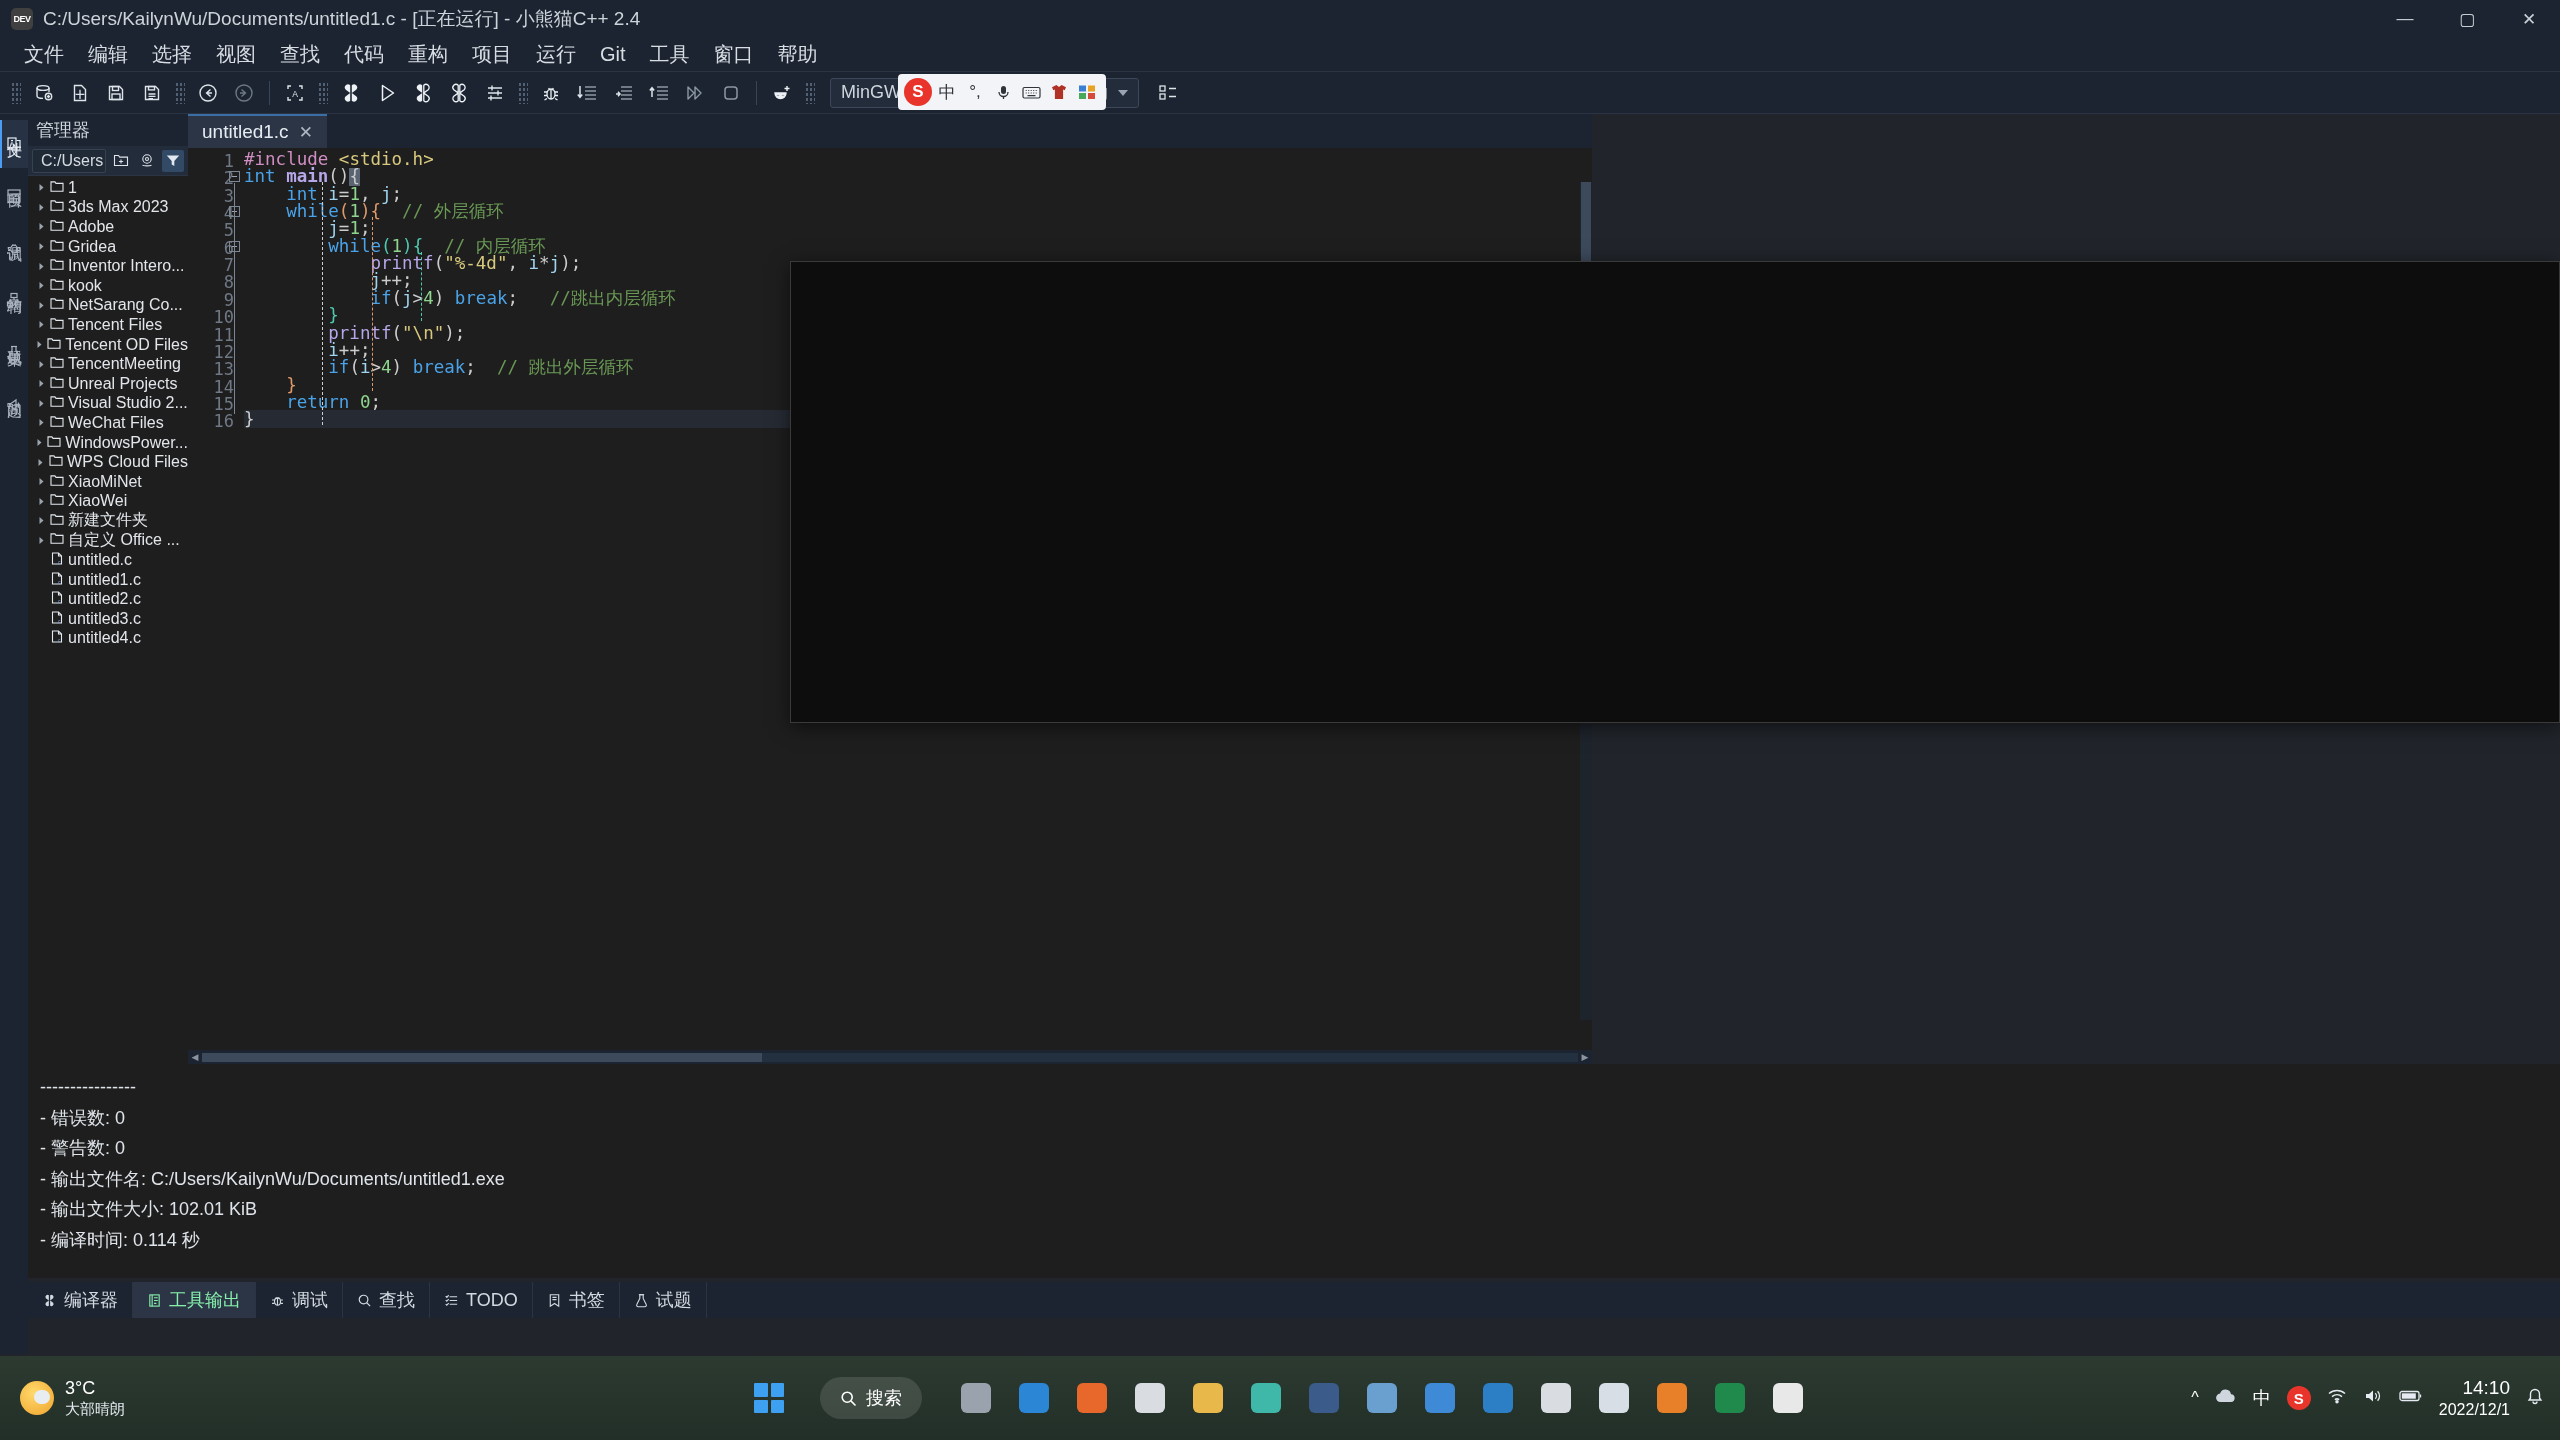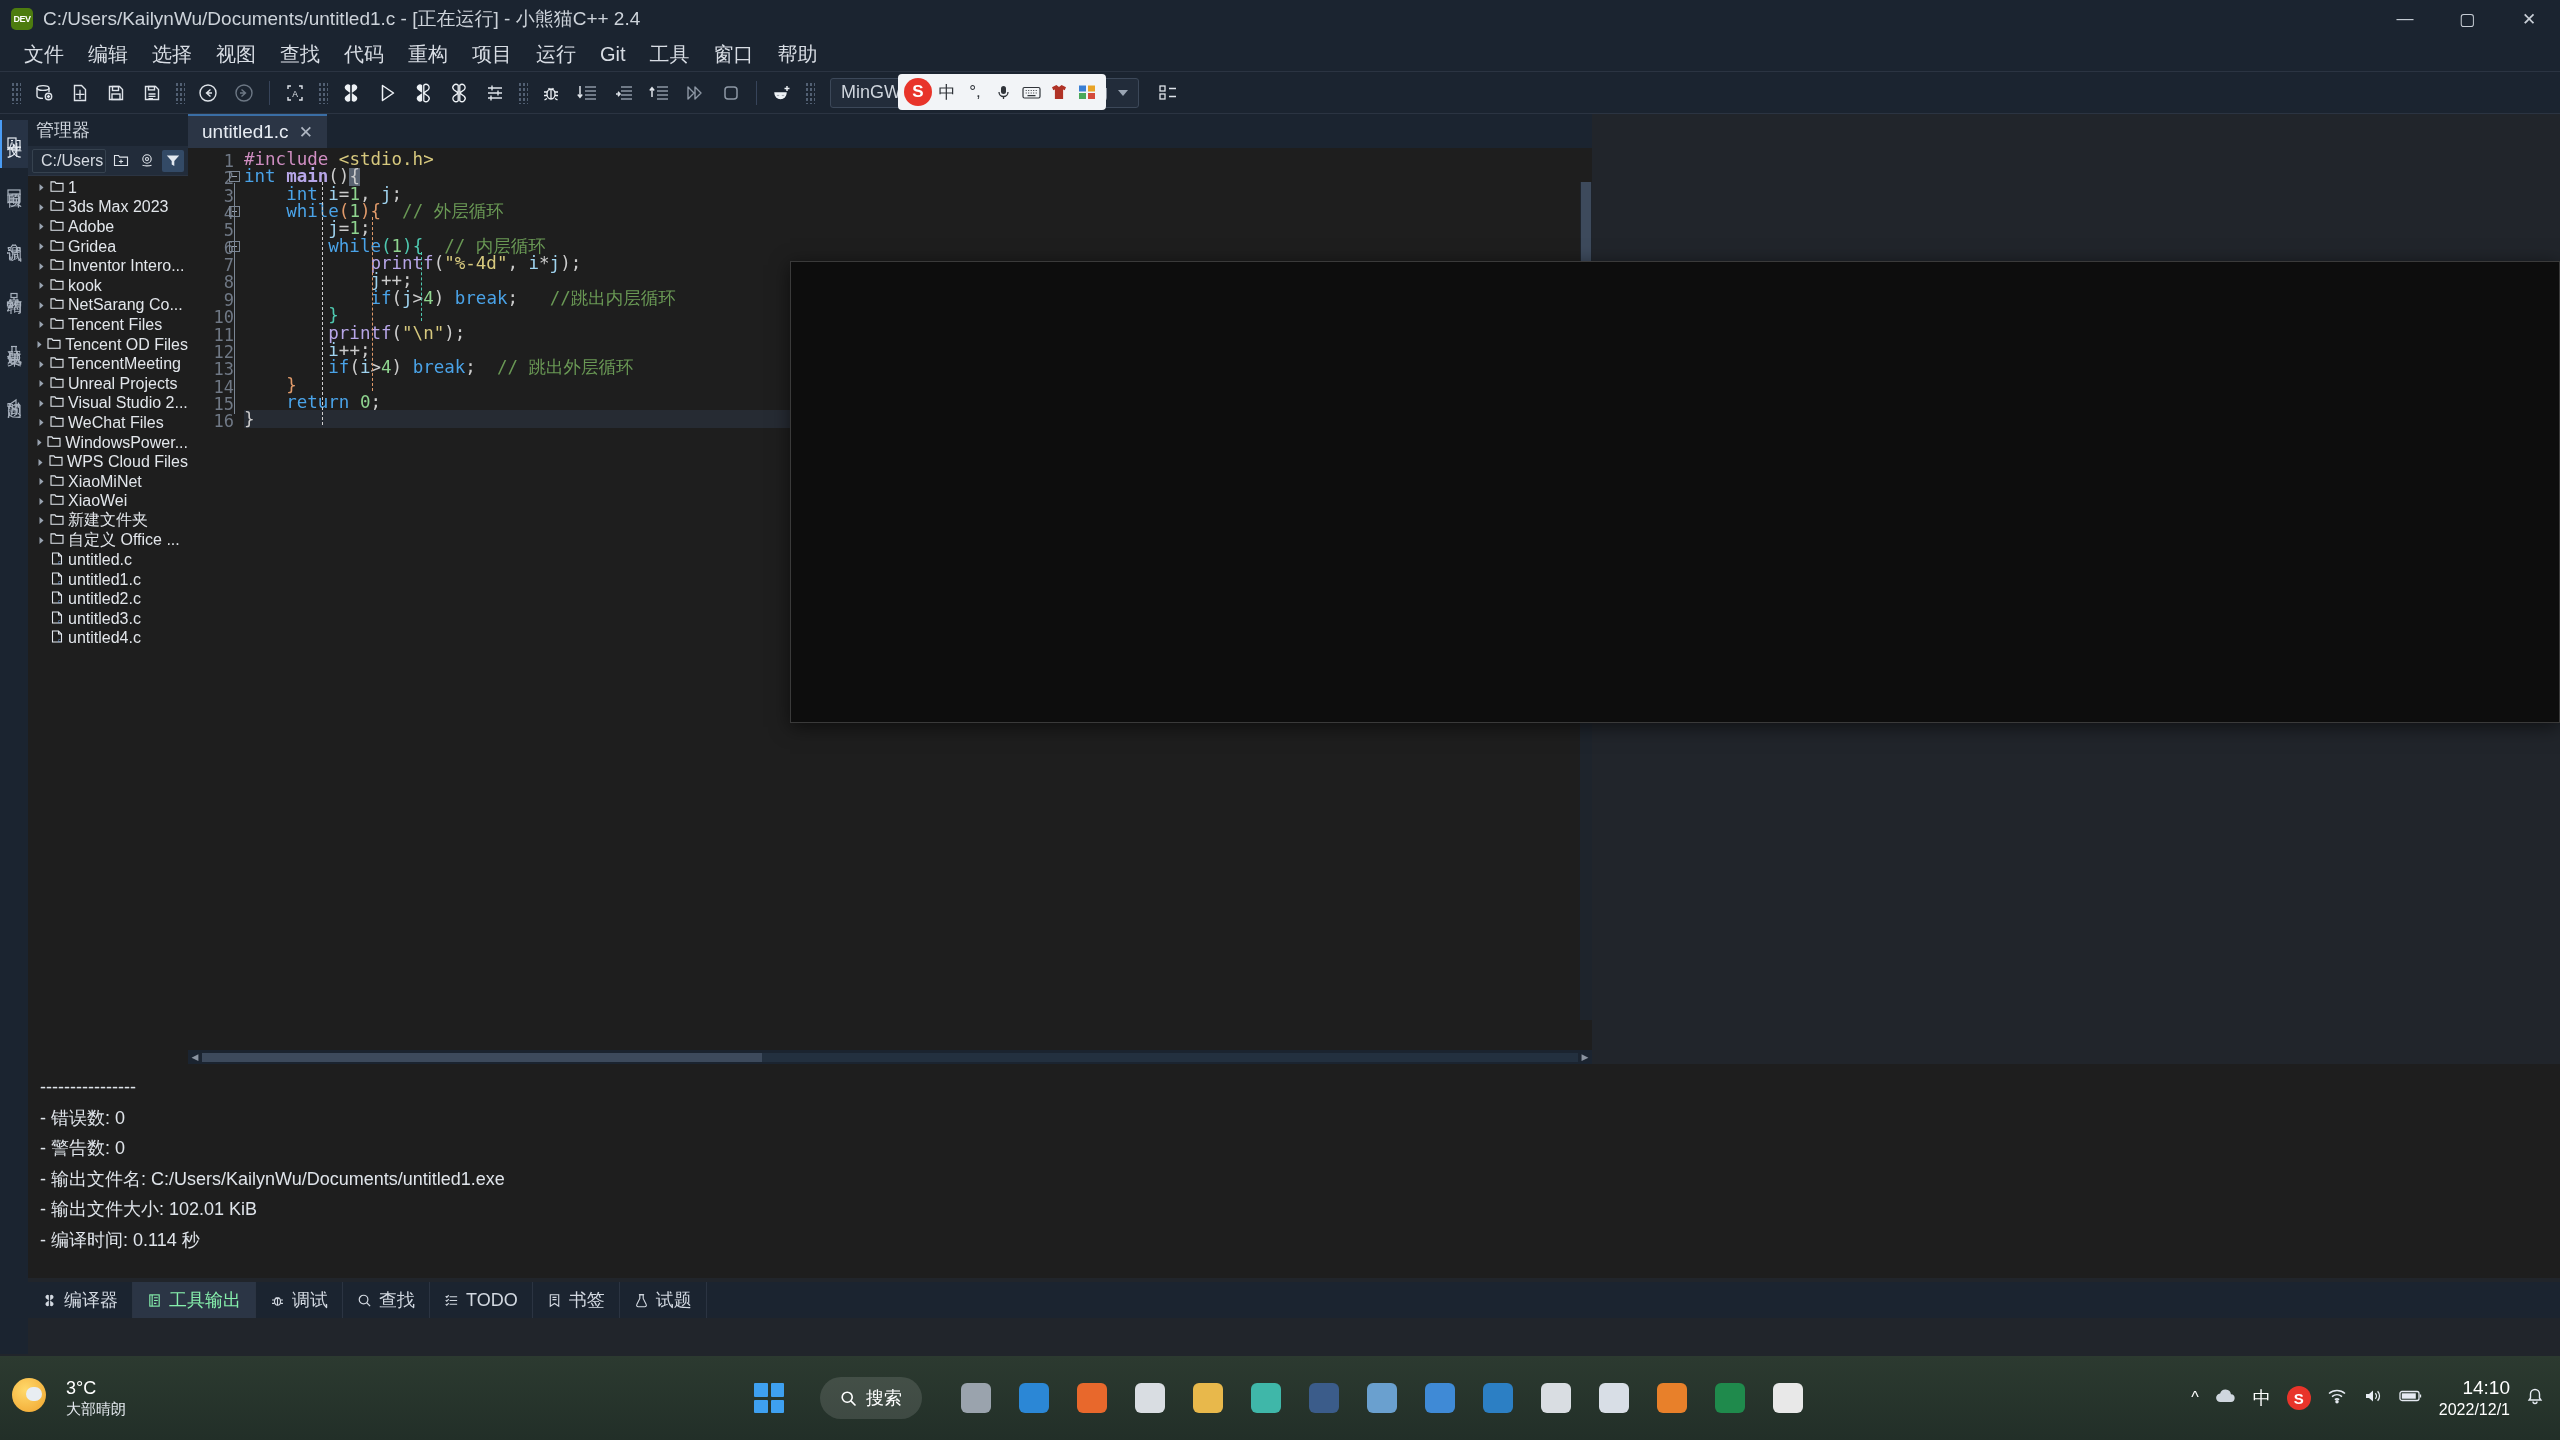--- a/index.html
+++ b/index.html
@@ -11,21 +11,21 @@
   }
   .app { position: relative; width: 2560px; height: 1440px; background: #21252b; }
 
   
   .titlebar {
     position: absolute; left: 0; top: 0; width: 2560px; height: 38px;
     background: #1b2430; display: flex; align-items: center;
   }
   .titlebar .app-icon {
     width: 22px; height: 22px; margin-left: 11px; margin-right: 10px;
-    background: #4d7c0f; border-radius: 5px;
+    background: #404040; border-radius: 5px;
     display: flex; align-items: center; justify-content: center;
     font-size: 9px; color: #fff; font-weight: bold; letter-spacing: -0.5px;
   }
   .titlebar .title-text { font-size: 19px; color: #cdd3da; white-space: nowrap; }
   .win-btns { position: absolute; right: 0; top: 0; height: 38px; display: flex; }
   .win-btn { width: 62px; height: 38px; display: flex; align-items: center; justify-content: center;
              color: #c8ced6; font-size: 17px; }
 
   
   .menubar {
@@ -166,21 +166,21 @@
   
   .statusbar {
     position: absolute; left: 0; top: 1318px; width: 2560px; height: 38px;
     background: #1b2430; display: flex; align-items: center; justify-content: flex-end;
     gap: 28px; padding-right: 26px; font-size: 19px; color: #d7dce3;
   }
 
   
   .taskbar { position: absolute; left: 0; top: 1356px; width: 2560px; height: 84px;
              background: linear-gradient(180deg,#2c3a30 0%, #222f28 100%); display: flex; align-items: center; }
-  .weather { display: flex; gap: 20px; padding-left: 12px; width: 300px; }
+  .weather { display: flex; align-items: center; gap: 11px; padding-left: 20px; width: 300px; }
   .wx-ic { width: 34px; height: 34px; border-radius: 50%;
            background: radial-gradient(circle at 40% 35%, #ffd96b, #f0a32c); position: relative; }
   .wx-ic b { position: absolute; left: 14px; top: 9px; width: 16px; height: 14px;
              background: #e8edf2; border-radius: 8px; }
   .wx-txt { display: flex; flex-direction: column; color: #fff; line-height: 1.22; }
   .wx-t1 { font-size: 18px; } .wx-t2 { font-size: 15px; color: #e3e8ee; }
   .tb-center { position: absolute; left: 50%; transform: translateX(-50%); display: flex; align-items: center; gap: 28px; }
   .start-btn { width: 46px; height: 46px; display: grid; grid-template-columns: 1fr 1fr;
                grid-template-rows: 1fr 1fr; gap: 3px; padding: 8px; }
   .start-btn i { background: #3ea0f0; display: block; border-radius: 1px; }

